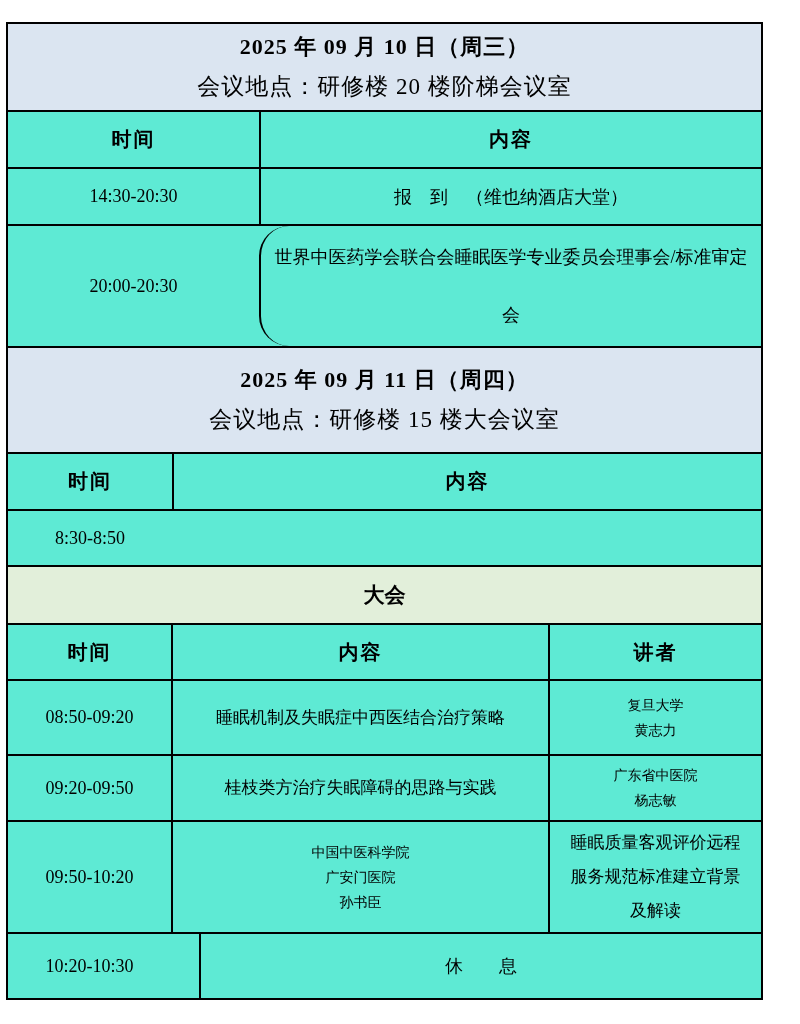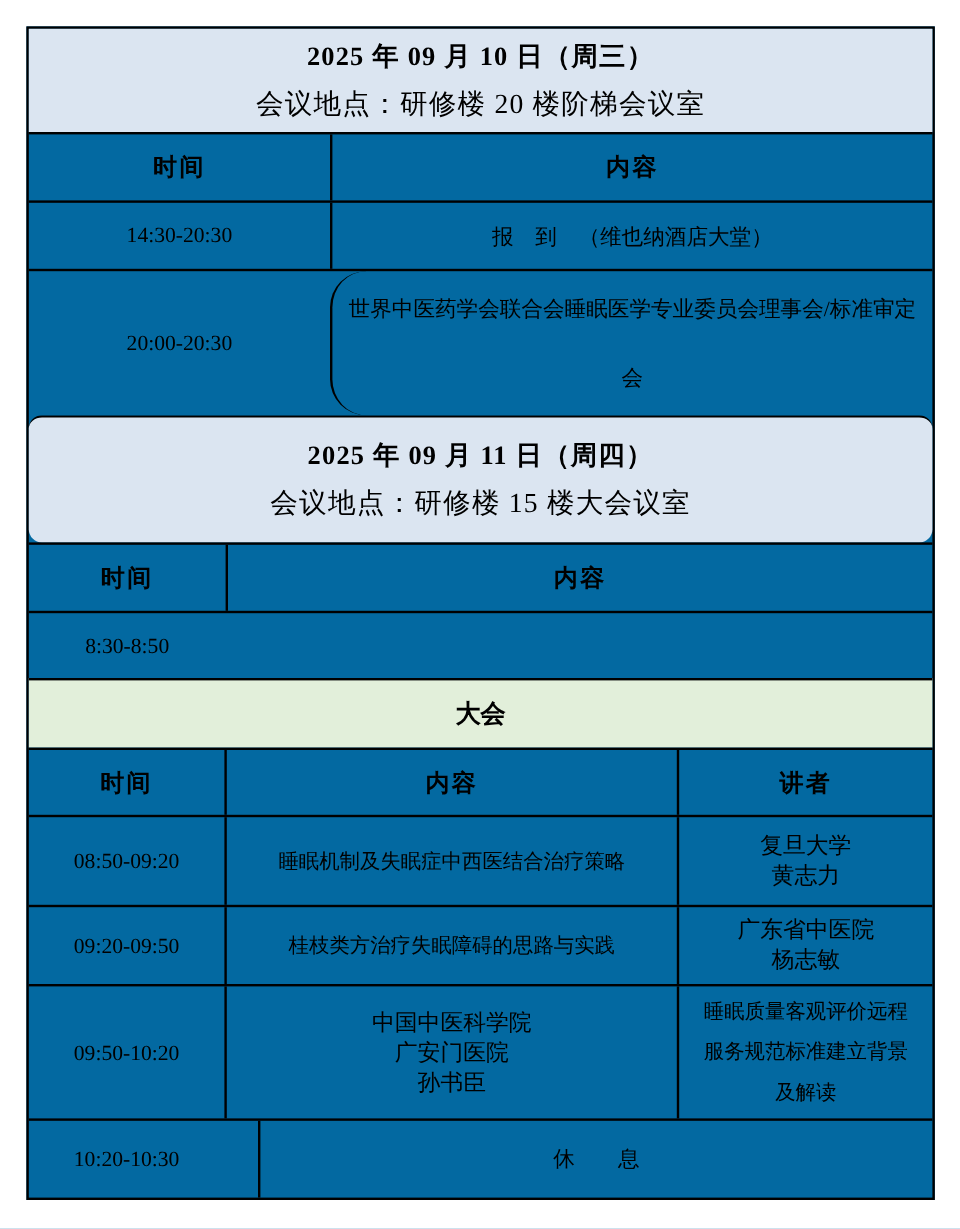--- a/index.html
+++ b/index.html
@@ -9,35 +9,35 @@
   }
   html,body{margin:0;padding:0;}
   body{
     width:800px;height:1024px;
     background:#ffffff;
     font-family:"Liberation Serif","DejaVu Serif",serif;
     color:#000;
     position:relative;
   }
   .tbl{
-    position:absolute;left:22px;top:22px;width:757px;
+    position:absolute;left:6px;top:22px;width:757px;
     box-sizing:border-box;
     border:2px solid var(--line);
-    background:#0369a1;
+    background:#5eead4;
   }
   .banner{
     display:flex;flex-direction:column;align-items:center;justify-content:center;
     text-align:center;
   }
   .banner.blue{background:var(--blue);}
   .banner.green{background:var(--green);}
   .banner-title{font-size:22px;font-weight:bold;letter-spacing:1px;}
   .banner-sub{font-size:23px;margin-top:9px;letter-spacing:1px;}
   .b1{height:86px;}
-  .b2{height:104px;border-radius:11px;}
+  .b2{height:104px;}
   .bg{height:56px;font-size:21px;font-weight:bold;}
   .row{display:grid;}
   .row, .banner{border-top:2px solid var(--line);}
   .tbl > :first-child{border-top:none;}
   .cell{
     display:flex;align-items:center;justify-content:center;
     text-align:center;
     font-size:18px;
     padding:2px 6px;
     box-sizing:border-box;
@@ -49,21 +49,21 @@
   .g3{grid-template-columns:163px 377px 1fr;}
   .glast{grid-template-columns:163px 1fr;gap:28px;}
   .h55{min-height:55px;}
   .h54{min-height:54px;}
   .h118{min-height:118px;}
   .h73{min-height:73px;}
   .h64{min-height:64px;}
   .h104{min-height:104px;}
   .wideline{line-height:58px;border-radius:30px;}
   .content3{font-size:17px;line-height:34px;padding:4px 20px;}
-  .speaker{font-size:19px;line-height:25px;white-space:pre-line;}
+  .speaker{font-size:14px;line-height:25px;white-space:pre-line;}
   .pre{white-space:pre;}
 </style>
 </head>
 <body>
 
 <div class="tbl">
 
   <div class="banner blue b1">
     <div class="banner-title">2025 年 09 月 10 日（周三）</div>
     <div class="banner-sub">会议地点：研修楼 20 楼阶梯会议室</div>

